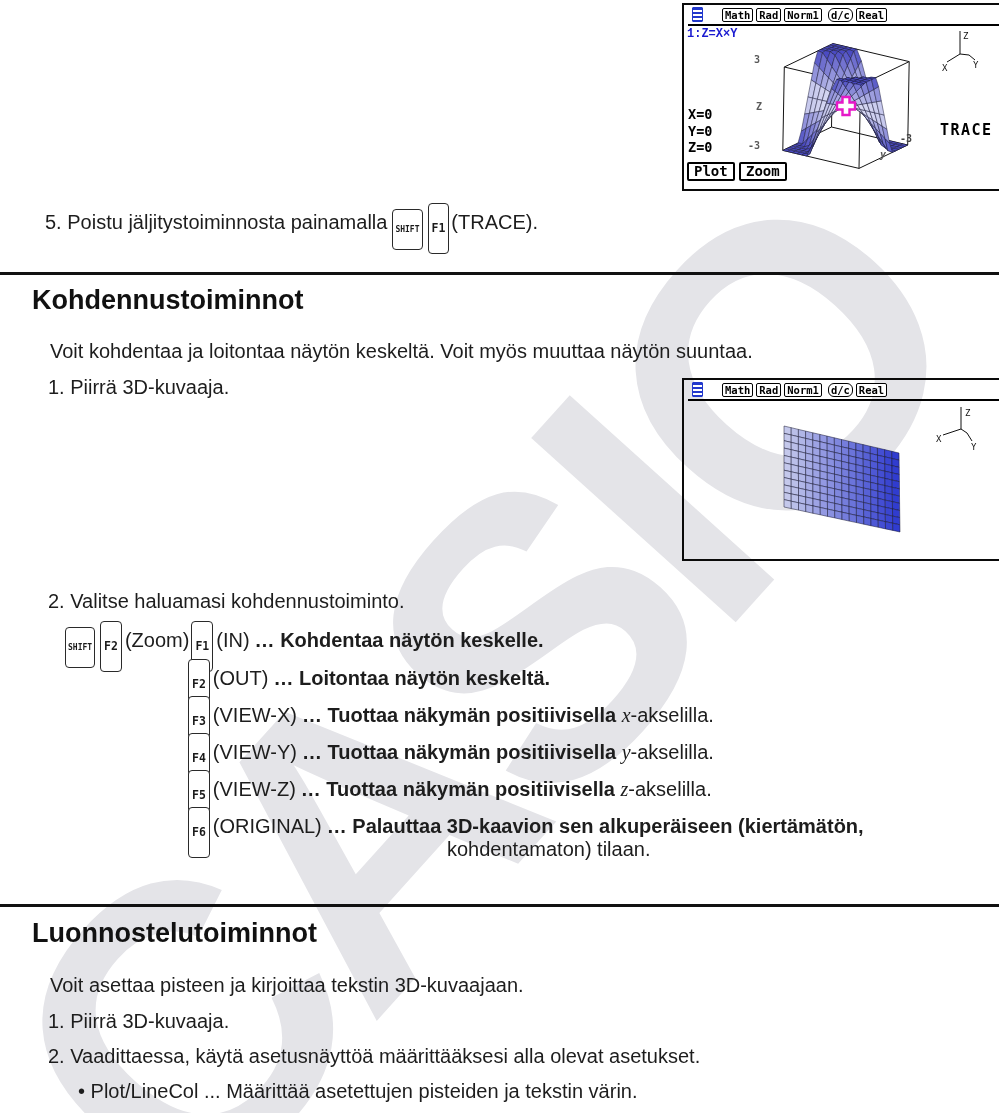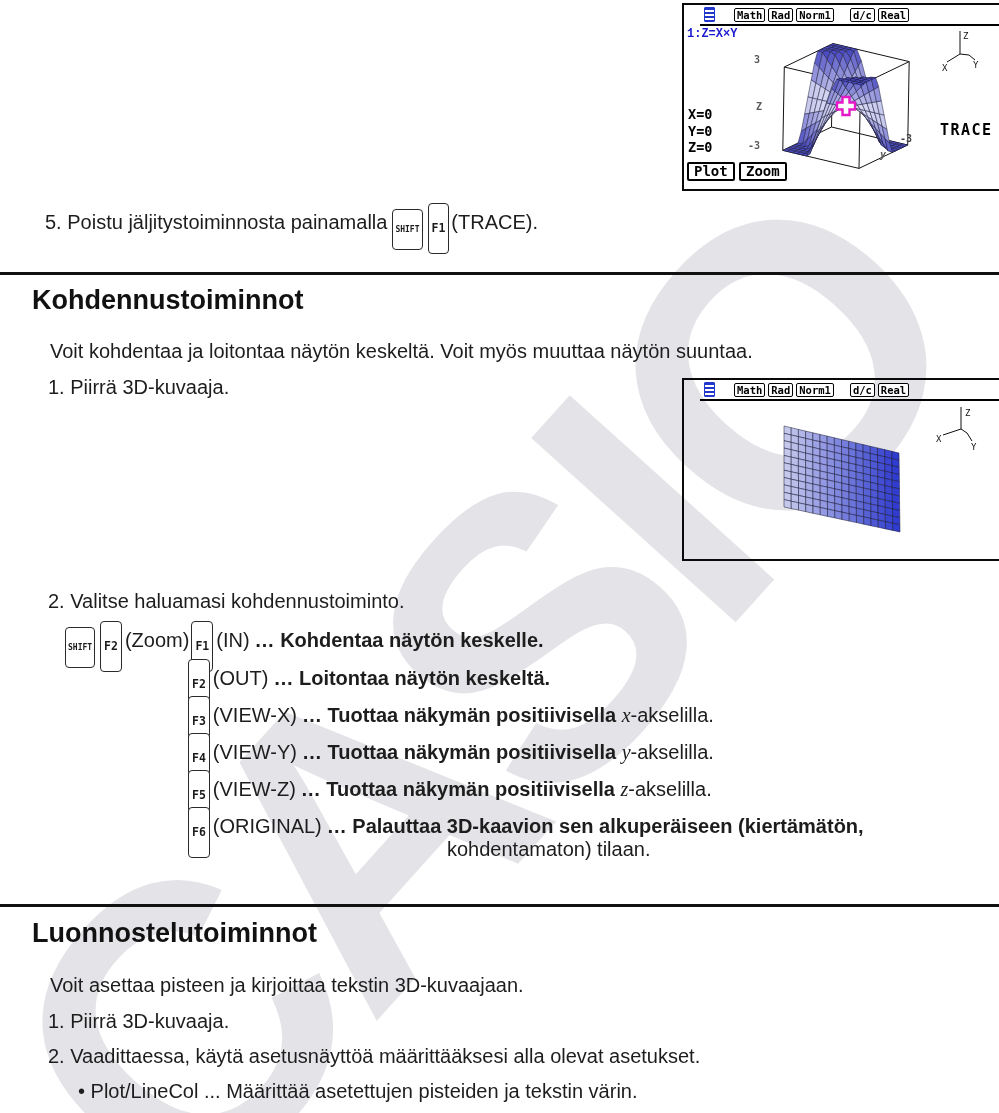--- a/index.html
+++ b/index.html
@@ -14,28 +14,28 @@
   .divider{position:absolute;left:0;width:999px;height:3px;background:#111;z-index:2;}
   .key{display:inline-block;border:1.6px solid #2a2a2a;border-radius:4px;background:#fff;
        font-family:"DejaVu Sans Mono",monospace;font-weight:bold;font-size:11.5px;
        line-height:15px;padding:17px 3px;vertical-align:-3px;color:#1a1a1a;}
   .key.shift{font-size:8px;padding:12px 2px;line-height:15px;letter-spacing:0;}
   .rowtext{margin-left:5px;font-weight:bold;}
   .ml5{margin-left:5px;} .ml3{margin-left:3px;} .ml2{margin-left:2px;}
   .var{font-family:"Liberation Serif",serif;font-style:italic;}
   
   .calc{position:absolute;border:2.5px solid #0a0a0a;background:transparent;z-index:2;}
-  .statusbar{position:absolute;left:16px;top:0;right:0;height:19px;border-bottom:2px solid #000;
+  .statusbar{position:absolute;left:4px;top:0;right:0;height:19px;border-bottom:2px solid #000;
        display:flex;align-items:center;}
   .battery{width:9px;height:13px;margin-left:4px;border:1.5px solid #2238cc;border-radius:1px;
        background:repeating-linear-gradient(to bottom,#2238cc 0 2px,#fff 2px 4px);}
   .badge{border:1.5px solid #000;border-radius:2px;font-family:"DejaVu Sans Mono",monospace;
        font-weight:bold;font-size:10.5px;line-height:12px;padding:0 2px;margin-left:3px;color:#000;
        background:#fff;}
-  .badge.first{margin-left:19px;} .badge.gap{margin-left:16px;}
+  .badge.first{margin-left:19px;} .badge.gap{margin-left:6px;border-radius:6px;}
   .formula{position:absolute;left:3px;top:22px;font-family:Liberation Mono, monospace;
        font-weight:bold;font-size:12px;color:#1b1bd0;}
   .coords{position:absolute;left:4px;top:101px;font-family:"DejaVu Sans Mono",monospace;
        font-weight:bold;font-size:13.5px;line-height:16.5px;color:#000;}
   .tracelab{position:absolute;left:256px;top:116px;font-family:"DejaVu Sans Mono",monospace;
        font-weight:bold;font-size:15px;letter-spacing:1.5px;color:#000;}
   .fnbtn{position:absolute;top:157px;border:2px solid #000;border-radius:2px;background:transparent;
        font-family:"DejaVu Sans Mono",monospace;font-weight:bold;font-size:14px;line-height:15px;
        padding:0 5px;color:#000;}
   .glabel{position:absolute;color:#5a5a5a;font-family:"DejaVu Sans Mono",monospace;

